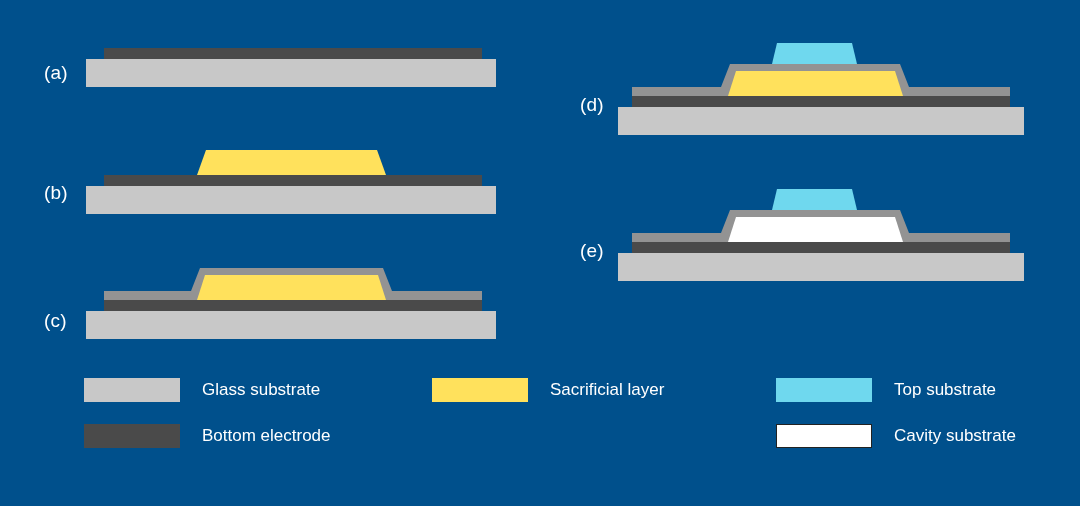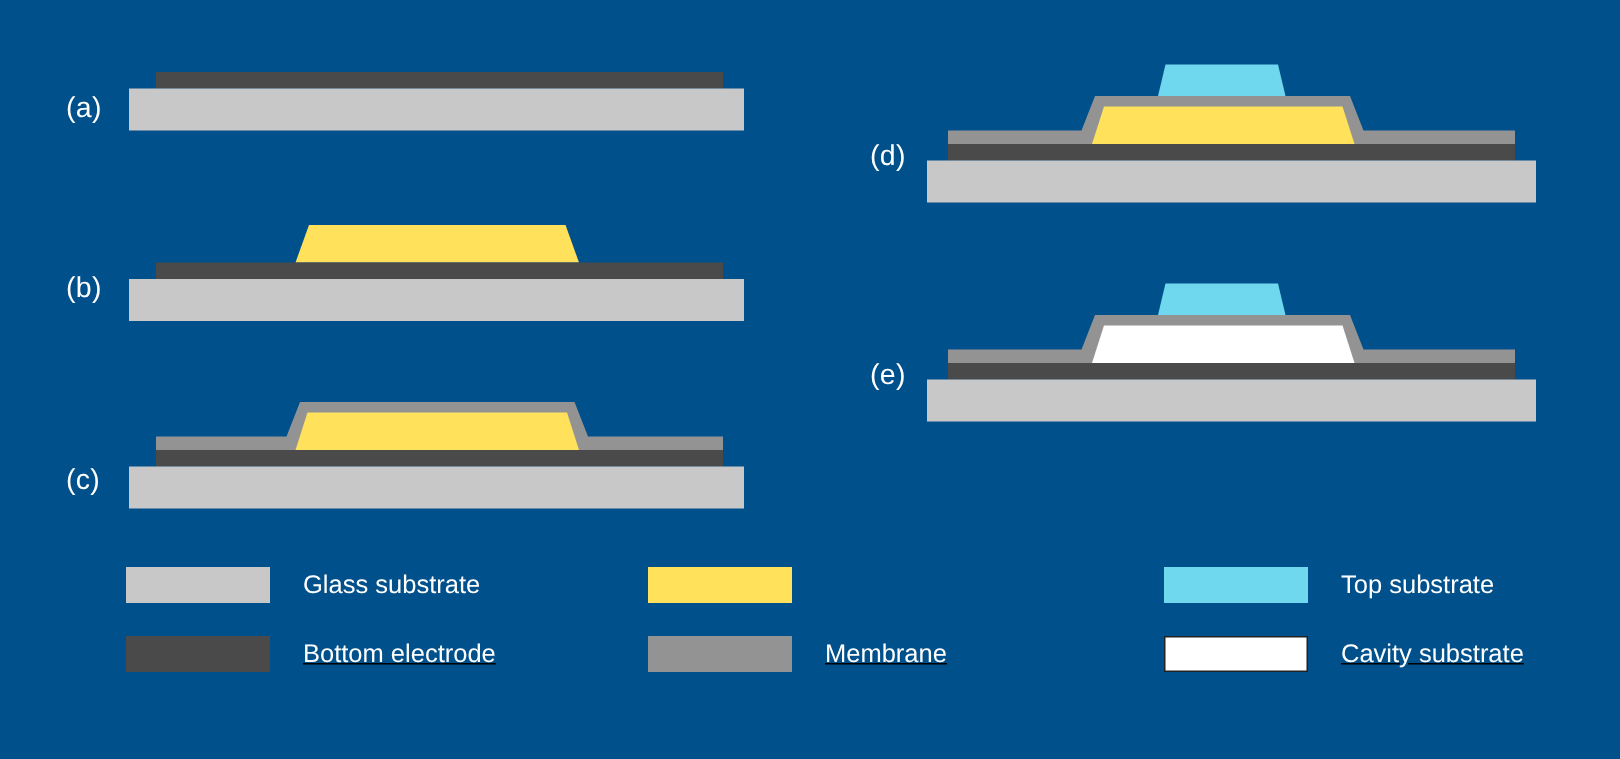--- a/index.html
+++ b/index.html
@@ -42,21 +42,21 @@
     height: 90px;
   }
   .legend-row {
     position: absolute;
     left: 0;
     height: 24px;
     display: flex;
     align-items: center;
   }
   .legend-row.r0 { top: 6px; }
-  .legend-row.r1 { top: 52px; text-decoration: underline; }
+  .legend-row.r1 { top: 52px; }
   .swatch {
     width: 96px;
     height: 24px;
     box-sizing: border-box;
     flex: 0 0 auto;
   }
   .legend-text {
     color: #ffffff;
     font-size: 17px;
     margin-left: 22px;
@@ -141,24 +141,21 @@
       </div>
       <div class="legend-row r1">
         <div class="swatch" style="background:#4a4a4a;"></div>
         <div class="legend-text">Bottom electrode</div>
       </div>
     </div>
 
     <div class="legend-col" style="left:348px;">
       <div class="legend-row r0">
         <div class="swatch" style="background:#ffe15c;"></div>
-      </div>
-      <div class="legend-row r1">
-        <div class="swatch" style="background:#939393;"></div>
-        <div class="legend-text">Membrane</div>
+        <div class="legend-text">Sacrificial layer</div>
       </div>
     </div>
 
     <div class="legend-col" style="left:692px;">
       <div class="legend-row r0">
         <div class="swatch" style="background:#6fd8ee;"></div>
         <div class="legend-text">Top substrate</div>
       </div>
       <div class="legend-row r1">
         <div class="swatch" style="background:#ffffff; border:1px solid #222222;"></div>

